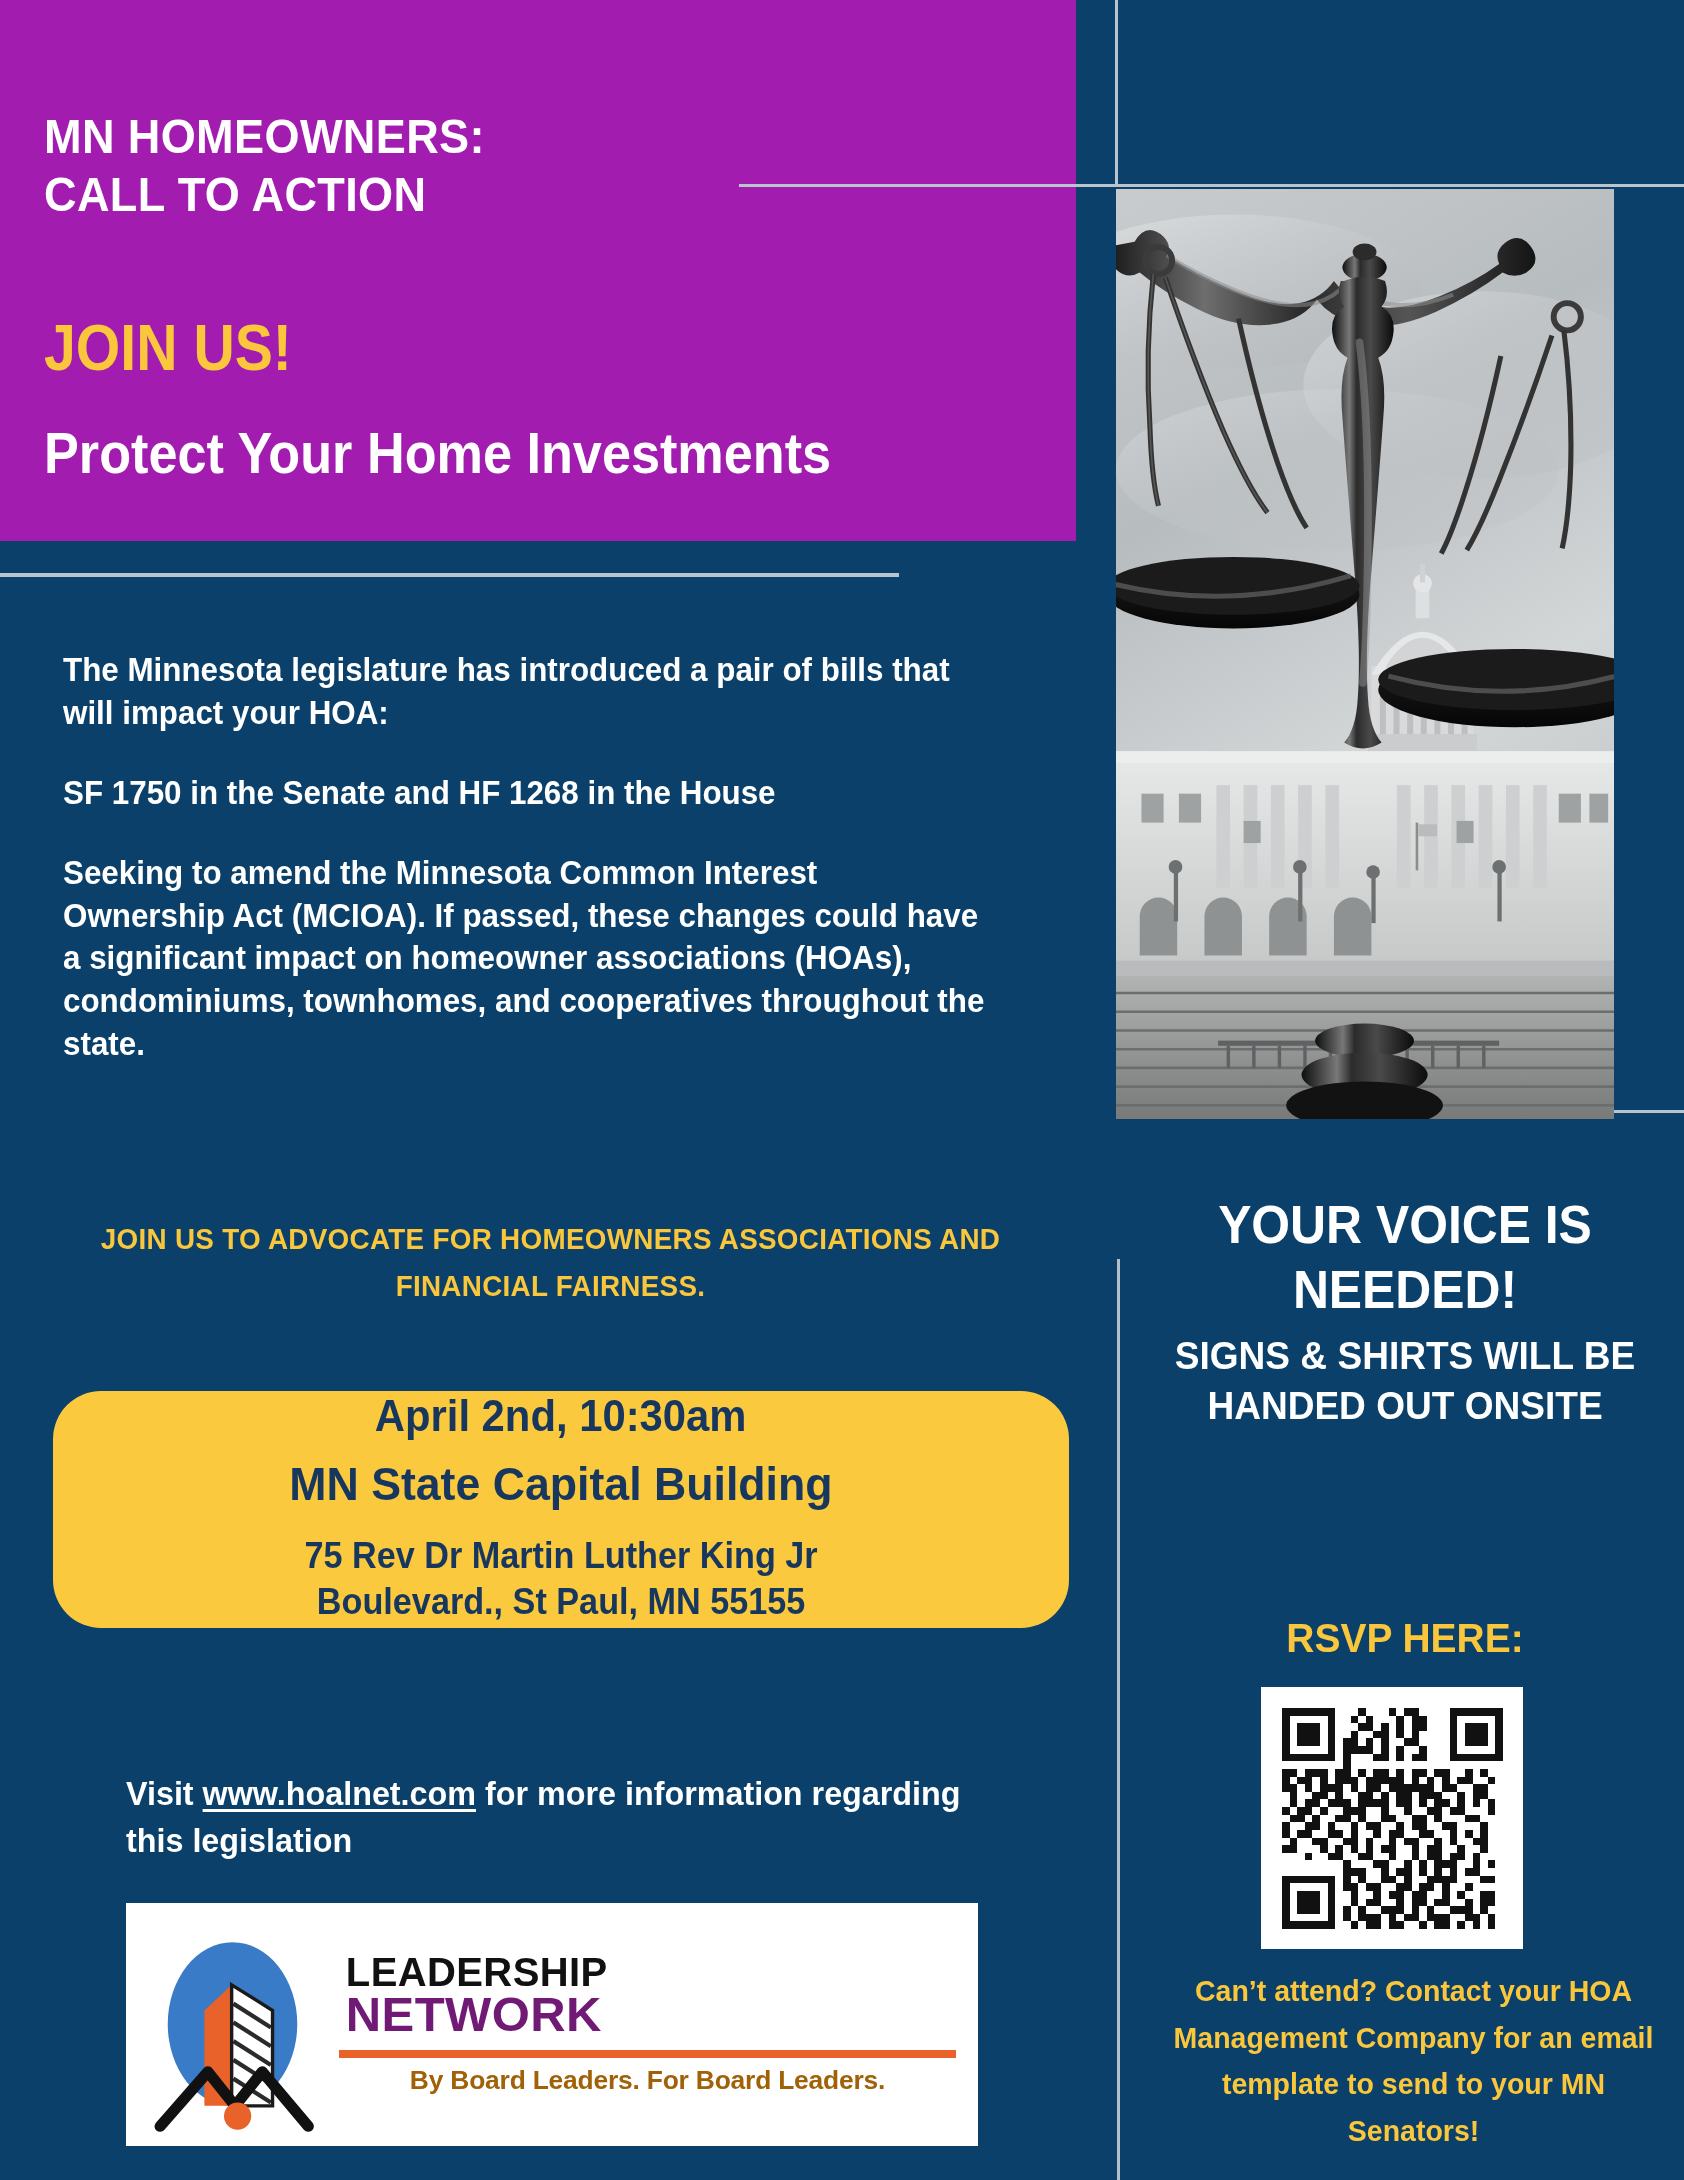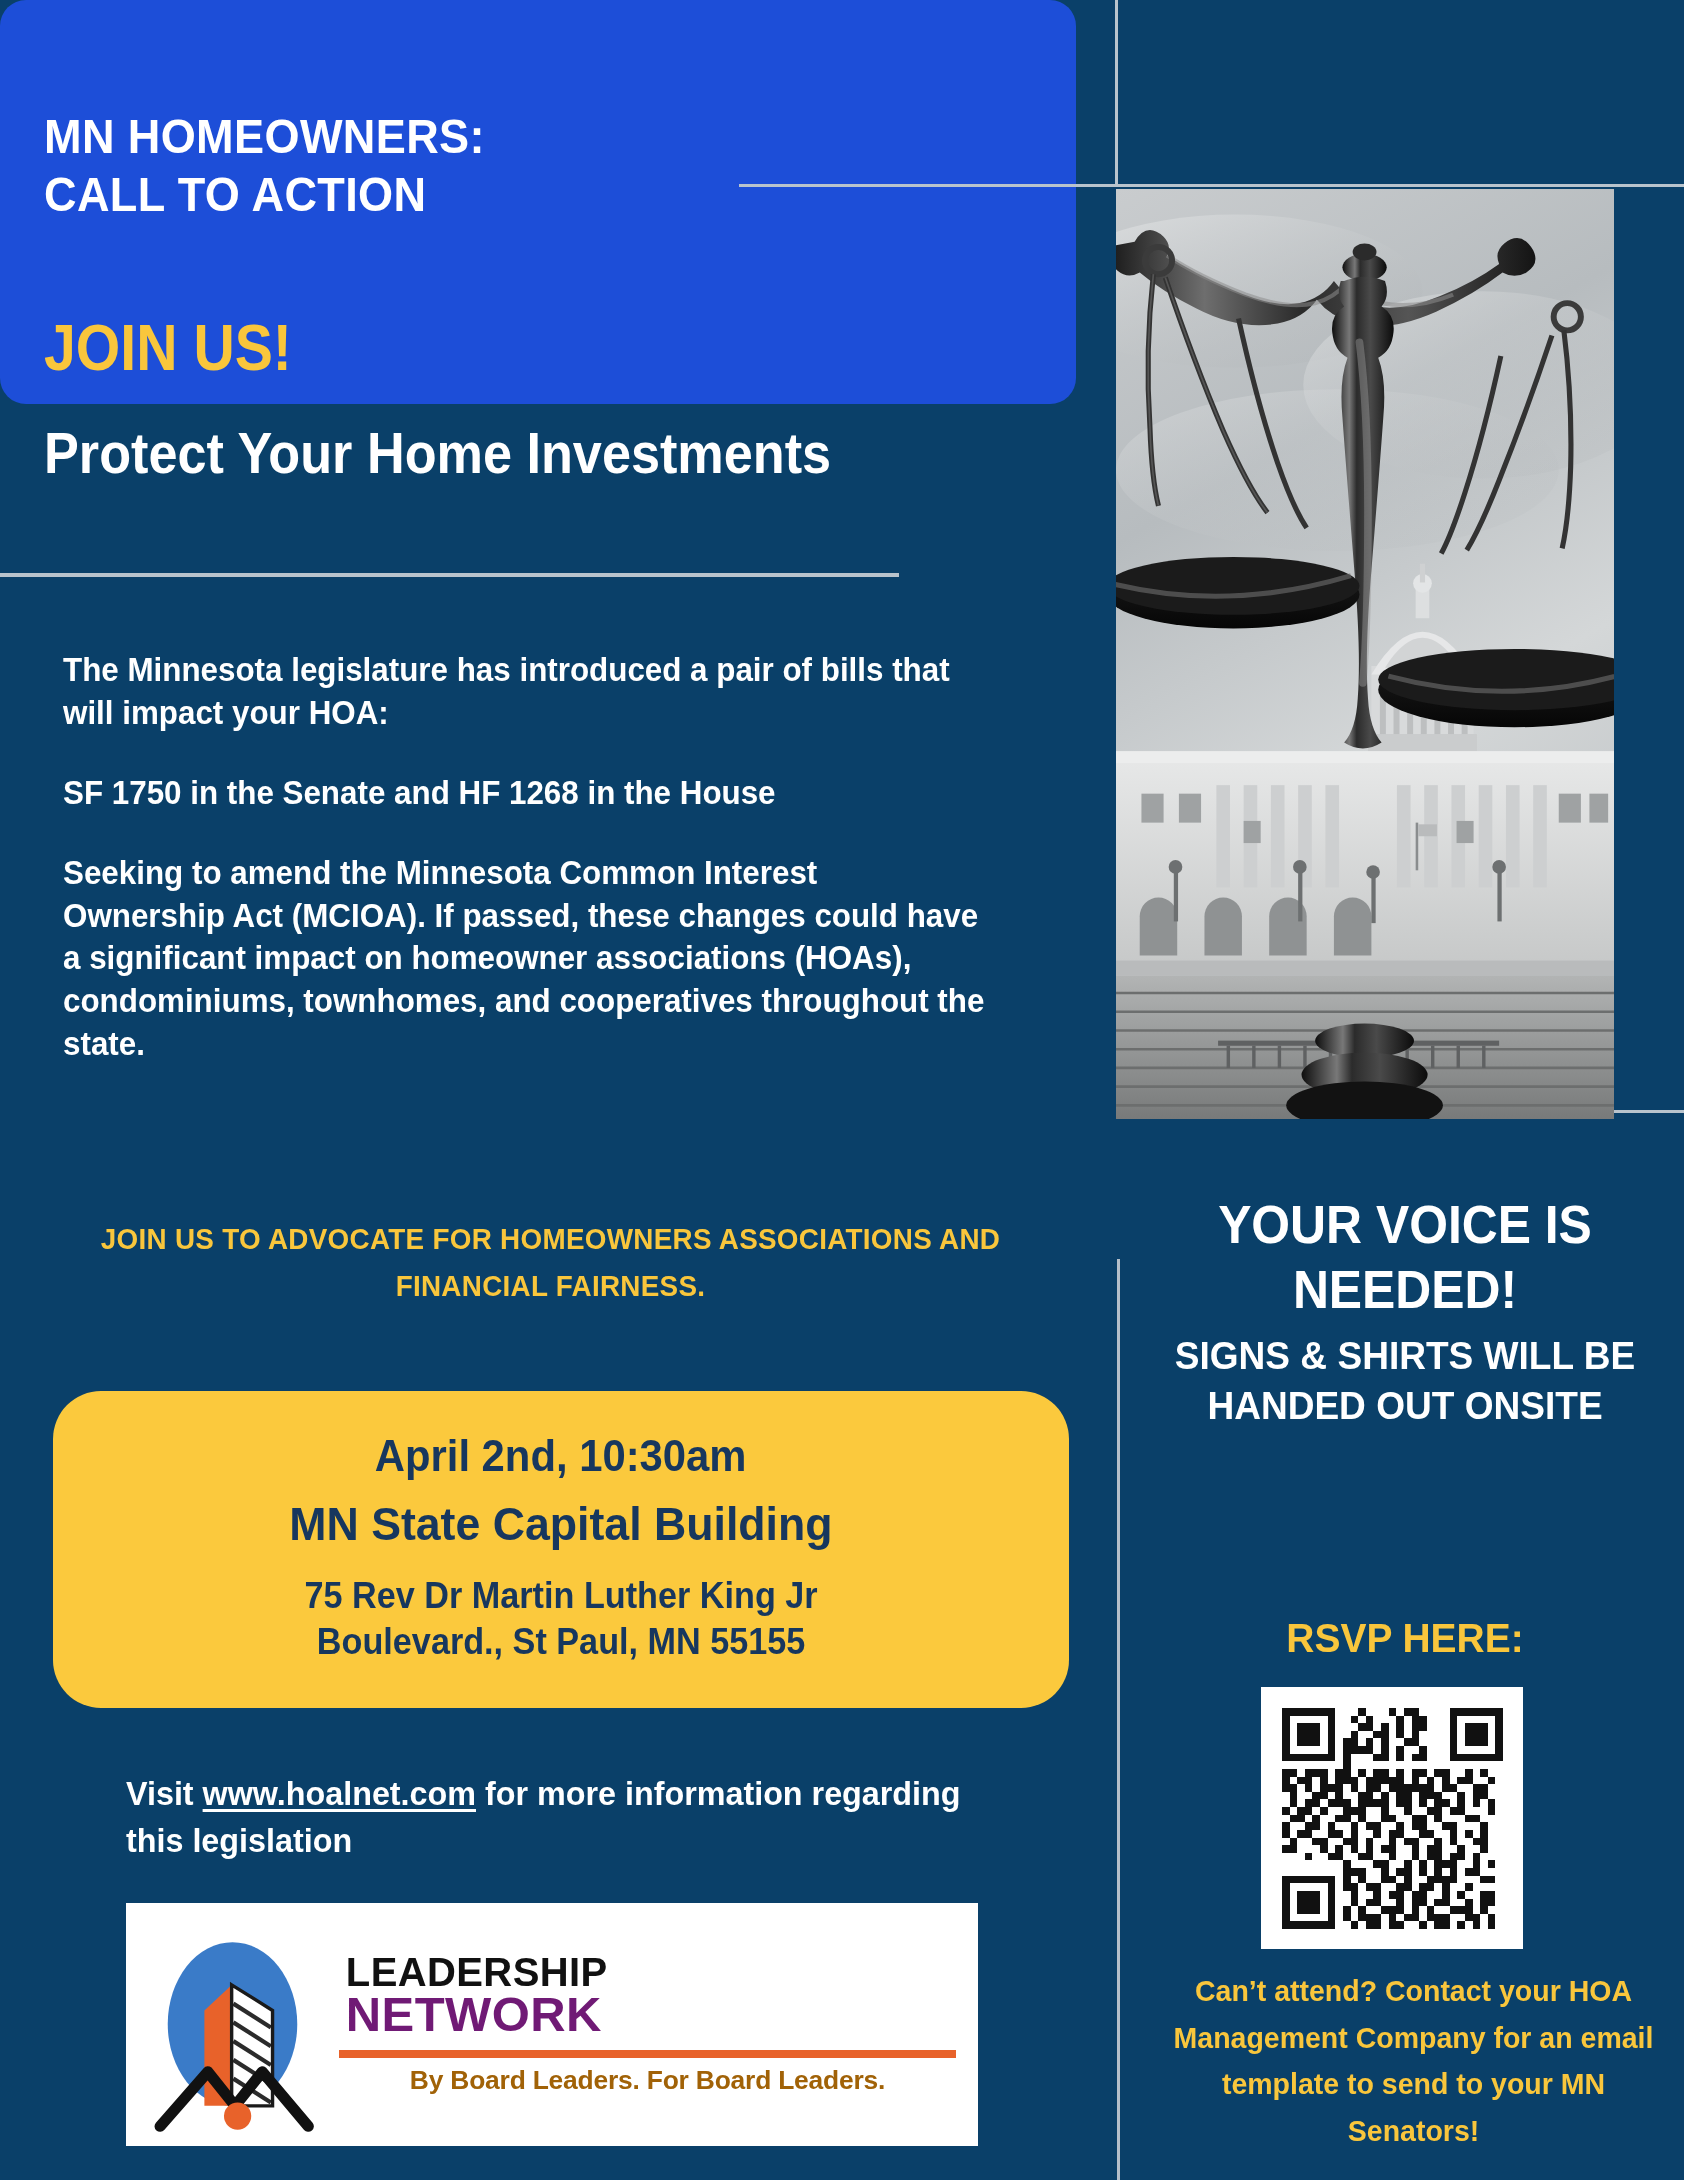--- a/index.html
+++ b/index.html
@@ -7,23 +7,22 @@
     width:1685px;height:2181px;
     background:#0a4069;
     font-family:"Liberation Sans", sans-serif;
     overflow:hidden;
     position:relative;
   }
   .page{position:relative;width:1685px;height:2181px;overflow:hidden;background:#0a4069;}
 
   
   .header-panel{
-    position:absolute;left:0;top:0;width:1076px;height:404px;
-    background:#1d4ed8;
-    border-radius:26px;
+    position:absolute;left:0;top:0;width:1076px;height:541px;
+    background:#a21caf;
   }
   .hdr-line1,.hdr-line2{
     position:absolute;left:44px;
     color:#ffffff;font-weight:bold;letter-spacing:0.4px;
     font-size:49px;line-height:1.14;
     font-stretch:condensed;
     transform:scaleX(.92);transform-origin:left center;
     white-space:nowrap;
   }
   .hdr-line1{top:109px;}
@@ -82,21 +81,21 @@
   
   .advocate{
     position:absolute;left:63px;top:1216px;width:975px;
     color:#f9c63c;font-weight:bold;font-size:29px;line-height:1.62;
     text-align:center;letter-spacing:0.3px;
     transform:scaleX(.96);transform-origin:center top;
   }
 
   
   .event-box{
-    position:absolute;left:53px;top:1391px;width:1016px;height:317px;
+    position:absolute;left:53px;top:1391px;width:1016px;height:237px;
     background:#fbc93d;border-radius:48px;
     display:flex;flex-direction:column;align-items:center;justify-content:center;
     color:#17375e;
   }
   .ev-date{font-size:44px;font-weight:bold;line-height:1;margin-bottom:22px;transform:scaleX(.95);}
   .ev-place{font-size:47px;font-weight:bold;line-height:1;margin-bottom:25.6px;transform:scaleX(.95);}
   .ev-addr1{font-size:36px;font-weight:bold;line-height:1.28;transform:scaleX(.95);}
   .ev-addr2{font-size:36px;font-weight:bold;line-height:1.28;transform:scaleX(.95);}
 
   

